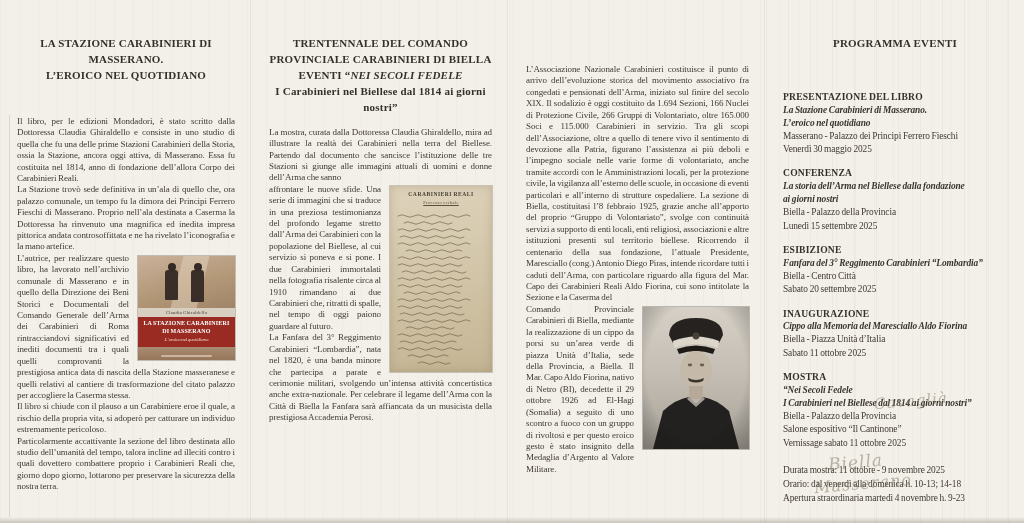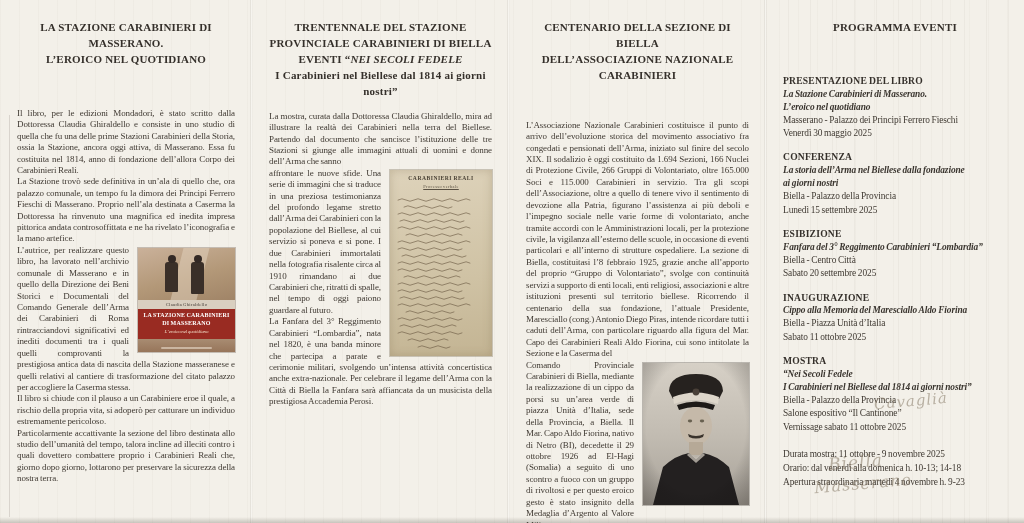--- a/index.html
+++ b/index.html
@@ -5,33 +5,33 @@
   html,body{margin:0;padding:0;background:#d8d5cd;}
   .sheet{position:relative;width:1024px;height:523px;background:#f3f0e9;
          font-family:"Liberation Serif","DejaVu Serif",serif;overflow:hidden;}
   .sheet::before{content:"";position:absolute;inset:0;pointer-events:none;
          background:repeating-linear-gradient(90deg,rgba(140,128,108,.045) 0 1px,transparent 1px 19px);}
   .fold{position:absolute;top:0;bottom:0;width:3px;
          background:linear-gradient(90deg,rgba(90,80,65,.14),rgba(255,255,255,.28),rgba(90,80,65,.05));}
   .edge-left{position:absolute;left:9px;top:115px;bottom:6px;width:1px;background:rgba(80,70,60,.16);}
   .edge-bottom{position:absolute;left:0;right:0;bottom:0;height:6px;
          background:linear-gradient(180deg,transparent,rgba(100,95,85,.30));}
-  .panel{position:absolute;top:0;bottom:0;padding:12px 17px 8px;box-sizing:border-box;overflow:hidden;}
+  .panel{position:absolute;top:0;bottom:0;padding:28px 17px 8px;box-sizing:border-box;overflow:hidden;}
   #p1{left:0;width:252px;}
   #p2{left:252px;width:257px;}
   #p3{left:509px;width:257px;}
   #p4{left:766px;width:258px;}
   #p4::before{content:"";position:absolute;inset:0;pointer-events:none;
          background:repeating-linear-gradient(90deg,rgba(120,108,90,.06) 0 1px,transparent 1px 22px);}
   .ptitle{font-weight:bold;text-align:center;font-size:11px;line-height:1.45;color:#35302b;
          letter-spacing:.2px;margin:8px 0 0;}
   .tline{display:block;}
   .pbody{font-size:9px;line-height:1.27;text-align:justify;color:#403a33;
          letter-spacing:-0.1px;word-spacing:-0.5px;}
-  #p1 .pbody{margin-top:40px;}
+  #p1 .pbody{margin-top:32px;}
   #p2 .pbody{margin-top:11px;}
   #p3 .pbody{margin-top:36px;}
   #p4 .pbody{margin-top:38px;text-align:left;}
   .pbody p{margin:0;}
   
   .cover{float:right;width:97px;height:104px;margin:3px 0 3px 9px;position:relative;
          background:#b99e86;box-shadow:0 0 0 1px rgba(90,70,55,.3);}
   .cover-photo{position:absolute;left:0;right:0;top:0;height:52px;
          background:linear-gradient(165deg,#cab19a,#b39878 55%,#a08467);overflow:hidden;}
   .cover-photo::after{content:"";position:absolute;left:38px;top:0;width:26px;height:60px;
@@ -99,21 +99,21 @@
         <div class="cover-foot"></div>
       </div>
       <p>L’autrice, per realizzare questo libro, ha lavorato nell’archivio comunale di Masserano e in quello della Direzione dei Beni Storici e Documentali del Comando Generale dell’Arma dei Carabinieri di Roma rintracciandovi significativi ed inediti documenti tra i quali quelli comprovanti la prestigiosa antica data di nascita della Stazione masseranese e quelli relativi al cantiere di trasformazione del citato palazzo per accogliere la Caserma stessa.</p>
       <p>Il libro si chiude con il plauso a un Carabiniere eroe il quale, a rischio della propria vita, si adoperò per catturare un individuo estremamente pericoloso.</p>
       <p>Particolarmente accattivante la sezione del libro destinata allo studio dell’umanità del tempo, talora incline ad illeciti contro i quali dovettero combattere proprio i Carabinieri Reali che, giorno dopo giorno, lottarono per preservare la sicurezza della nostra terra.</p>
     </div>
   </section>
 
   <section class="panel" id="p2">
     <h2 class="ptitle">
-      <span class="tline">TRENTENNALE DEL STAZIONE</span>
+      <span class="tline">TRENTENNALE DEL COMANDO</span>
       <span class="tline">PROVINCIALE CARABINIERI DI BIELLA</span>
       <span class="tline"><span>EVENTI “</span><em>NEI SECOLI FEDELE</em></span>
       <span class="tline">I Carabinieri nel Biellese dal 1814 ai giorni nostri”</span>
     </h2>
     <div class="pbody">
       <p>La mostra, curata dalla Dottoressa Claudia Ghiraldello, mira ad illustrare la realtà dei Carabinieri nella terra del Biellese. Partendo dal documento che sancisce l’istituzione delle tre Stazioni si giunge alle immagini attuali di uomini e donne dell’Arma che sanno</p>
       <div class="olddoc">
         <div class="doc-head">CARABINIERI REALI</div>
         <div class="doc-sub">Processo verbale</div>
         <svg class="doc-svg" width="94" height="158" viewBox="0 0 94 158">
@@ -140,24 +140,20 @@
                M14 146 q4 -2.5 8 0 t8 0 t8 0 t8 0 t8 0
                M24 153 q4 -2.5 8 0 t8 0 t8 0 t8 0"></path>
         </svg>
       </div>
       <p>affrontare le nuove sfide. Una serie di immagini che si traduce in una preziosa testimonianza del profondo legame stretto dall’Arma dei Carabinieri con la popolazione del Biellese, al cui servizio si poneva e si pone. I due Carabinieri immortalati nella fotografia risalente circa al 1910 rimandano ai due Carabinieri che, ritratti di spalle, nel tempo di oggi paiono guardare al futuro.</p>
       <p>La Fanfara del 3° Reggimento Carabinieri “Lombardia”, nata nel 1820, è una banda minore che partecipa a parate e cerimonie militari, svolgendo un’intensa attività concertistica anche extra-nazionale. Per celebrare il legame dell’Arma con la Città di Biella la Fanfara sarà affiancata da un musicista della prestigiosa Accademia Perosi.</p>
     </div>
   </section>
 
   <section class="panel" id="p3">
-    <h2 class="ptitle">
-      <span class="tline">CENTENARIO DELLA SEZIONE DI BIELLA</span>
-      <span class="tline">DELL’ASSOCIAZIONE NAZIONALE CARABINIERI</span>
-    </h2>
     <div class="pbody">
       <p>L’Associazione Nazionale Carabinieri costituisce il punto di arrivo dell’evoluzione storica del movimento associativo fra congedati e pensionati dell’Arma, iniziato sul finire del secolo XIX. Il sodalizio è oggi costituito da 1.694 Sezioni, 166 Nuclei di Protezione Civile, 266 Gruppi di Volontariato, oltre 165.000 Soci e 115.000 Carabinieri in servizio. Tra gli scopi dell’Associazione, oltre a quello di tenere vivo il sentimento di devozione alla Patria, figurano l’assistenza ai più deboli e l’impegno sociale nelle varie forme di volontariato, anche tramite accordi con le Amministrazioni locali, per la protezione civile, la vigilanza all’esterno delle scuole, in occasione di eventi particolari e all’interno di strutture ospedaliere. La sezione di Biella, costituitasi l’8 febbraio 1925, grazie anche all’apporto del proprio “Gruppo di Volontariato”, svolge con continuità servizi a supporto di enti locali, enti religiosi, associazioni e altre istituzioni presenti sul territorio biellese. Ricorrendo il centenario della sua fondazione, l’attuale Presidente, Maresciallo (cong.) Antonio Diego Piras, intende ricordare tutti i caduti dell’Arma, con particolare riguardo alla figura del Mar. Capo dei Carabinieri Reali Aldo Fiorina, cui sono intitolate la Sezione e la Caserma del</p>
       <div class="portrait">
         <svg width="106" height="142" viewBox="0 0 106 142">
           <defs>
             <linearGradient id="pg" x1="0" y1="0" x2="0" y2="1">
               <stop offset="0" stop-color="#d6d0c6"></stop>
                 <stop offset="0.5" stop-color="#c2bcb2"></stop>
                 <stop offset="1" stop-color="#a7a198"></stop>
             </linearGradient>

